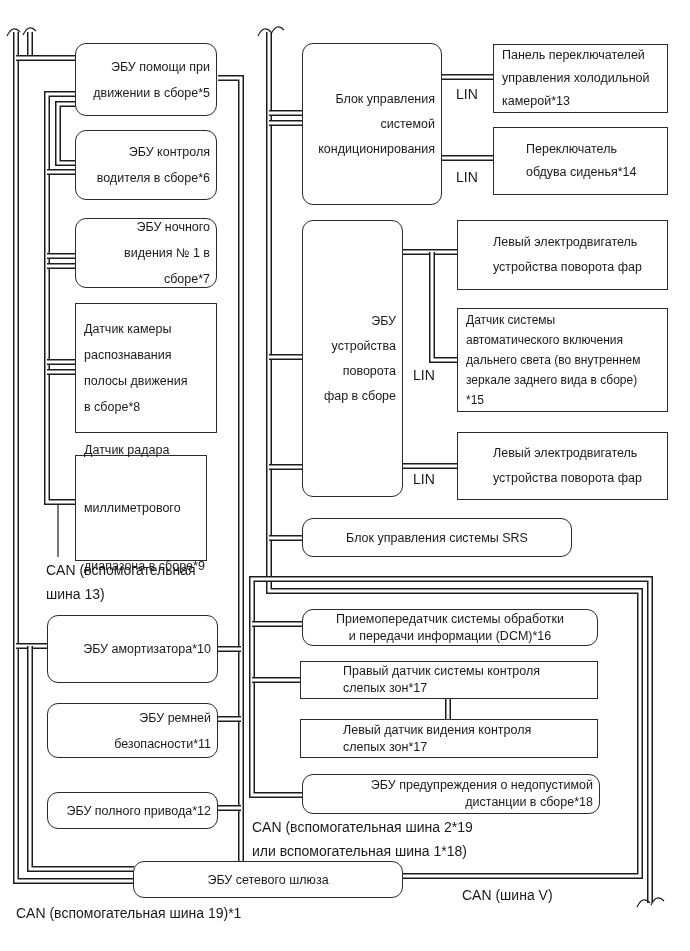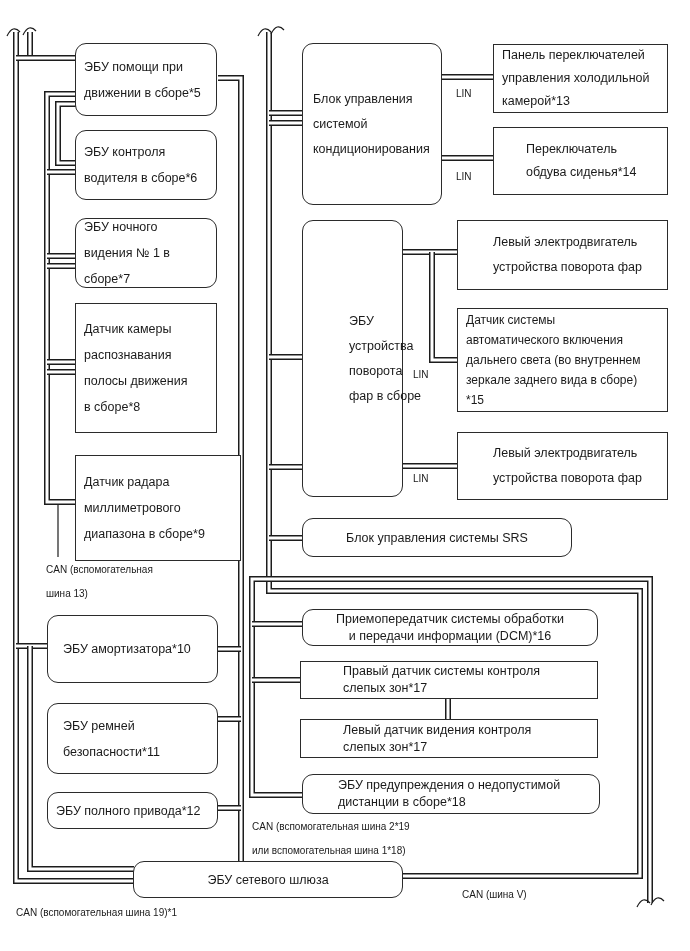--- a/index.html
+++ b/index.html
@@ -5,29 +5,29 @@
   html,body{margin:0;padding:0;background:#fff;}
   #stage{position:relative;width:690px;height:951px;background:#ffffff;overflow:hidden;
          font-family:"Liberation Sans",sans-serif;color:#1a1a1a;}
   #buses{position:absolute;left:0;top:0;}
   .bk{fill:none;stroke:#1c1c1c;stroke-width:6;}
   .wt{fill:none;stroke:#ffffff;stroke-width:3;}
   .thin{fill:none;stroke:#1c1c1c;stroke-width:1.2;}
   .box{position:absolute;box-sizing:border-box;border:1.4px solid #2b2b2b;background:#fff;
        display:flex;flex-direction:column;justify-content:center;
        font-size:12.5px;line-height:26px;padding:0 6px 0 8px;}
-  .r{border-radius:11px;}
+  .r{border-radius:11px;align-items:flex-end;}
   .ctr{align-items:center;text-align:center;padding:0;}
   .lh25{line-height:25px;}
   .lh23{line-height:23px;}
   .lh20{line-height:20px;font-size:12px;}
   .lh17{line-height:17px;}
   .p10{padding-left:10px;}  .p13{}  .p15{padding-left:15px;}
   .p27{padding-left:35px;}  .p32{padding-left:32px;}  .p42{padding-left:42px;}
-  .lbl{position:absolute;font-size:10px;line-height:24px;white-space:nowrap;}
+  .lbl{position:absolute;font-size:14px;line-height:24px;white-space:nowrap;}
   .ln{white-space:nowrap;}
 </style>
 </head>
 <body>
 
 <div id="stage">
 
   <svg id="buses" width="690" height="951" viewBox="0 0 690 951">
 
     <path class="bk" d="M16 32 V881 H134"></path>
@@ -121,33 +121,33 @@
     <div class="ln">ЭБУ ночного</div>
     <div class="ln">видения № 1 в</div>
     <div class="ln">сборе*7</div>
   </div>
   <div class="box" style="left:75px;top:303px;width:142px;height:130px;">
     <div class="ln">Датчик камеры</div>
     <div class="ln">распознавания</div>
     <div class="ln">полосы движения</div>
     <div class="ln">в сборе*8</div>
   </div>
-  <div class="box" style="left:75px;top:455px;width:166px;height:106px;">
+  <div class="box" style="left:75px;top:455px;width:132px;height:106px;gap:32px;">
     <div class="ln">Датчик радара</div>
     <div class="ln">миллиметрового</div>
     <div class="ln">диапазона в сборе*9</div>
   </div>
   <div class="lbl" style="left:46px;top:558px;">
     <div>CAN (вспомогательная</div>
     <div>шина 13)</div>
   </div>
   <div class="box r p15" style="left:47px;top:615px;width:171px;height:68px;">
     <div class="ln">ЭБУ амортизатора*10</div>
   </div>
-  <div class="box r p15" style="left:47px;top:703px;width:171px;height:71px;">
+  <div class="box r p15" style="left:47px;top:703px;width:171px;height:55px;">
     <div class="ln">ЭБУ ремней</div>
     <div class="ln">безопасности*11</div>
   </div>
   <div class="box r p13" style="left:47px;top:792px;width:171px;height:37px;">
     <div class="ln">ЭБУ полного привода*12</div>
   </div>
   <div class="box r ctr" style="left:133px;top:861px;width:270px;height:37px;">
     <div class="ln">ЭБУ сетевого шлюза</div>
   </div>
   <div class="lbl" style="left:16px;top:901px;">

